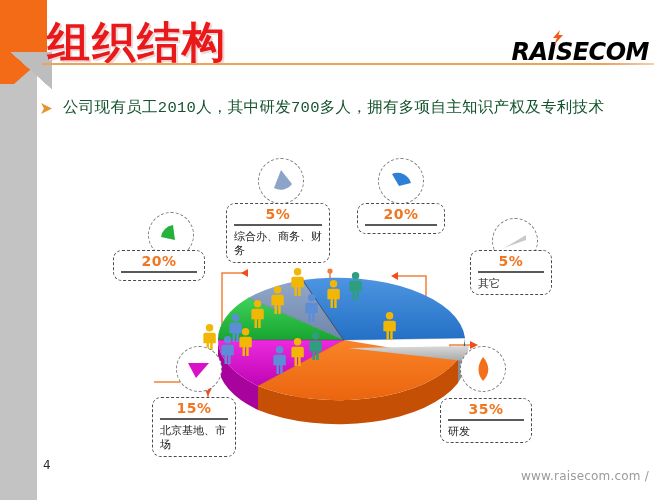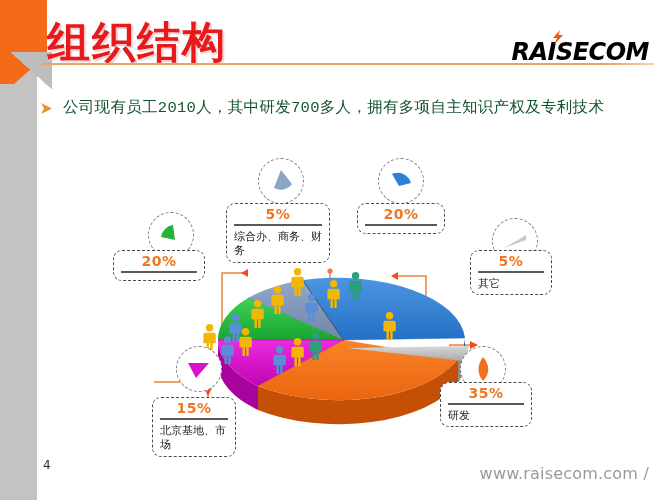--- a/index.html
+++ b/index.html
@@ -93,21 +93,21 @@
   .connector{position:absolute;left:0;top:0;width:667px;height:310px;pointer-events:none;}
   .pie-wrap{position:absolute;left:196px;top:78px;width:300px;height:205px;}
   .people{position:absolute;left:196px;top:78px;width:300px;height:205px;}
 
   
   .pageno{
     position:absolute;left:43px;bottom:28px;font-size:12px;color:#2b2b2b;
     font-family:"DejaVu Sans","Liberation Sans",sans-serif;
   }
   .site{
-    position:absolute;right:18px;bottom:17px;font-size:16px;color:#9a9a9a;
+    position:absolute;right:18px;bottom:17px;font-size:12px;color:#9a9a9a;
     letter-spacing:.2px;
     font-family:"DejaVu Sans","Liberation Sans",sans-serif;
   }
 </style>
 </head>
 <body>
 
 <div class="slide">
 
   <div class="rail-gray"></div>
@@ -340,21 +340,21 @@
       <div class="pct">20%</div>
       <div class="divider"></div>
     </div>
 
     <div class="callout" style="left:152px;top:235px;width:84px;margin-top:12px;">
       <div class="pct">15%</div>
       <div class="divider"></div>
       <div class="desc">北京基地、市场</div>
     </div>
 
-    <div class="callout" style="left:440px;top:232px;width:92px;">
+    <div class="callout" style="left:440px;top:248px;width:92px;">
       <div class="pct">35%</div>
       <div class="divider"></div>
       <div class="desc">研发</div>
     </div>
 
   </div>
 
   <div class="pageno">4</div>
   <div class="site">www.raisecom.com /</div>
 

